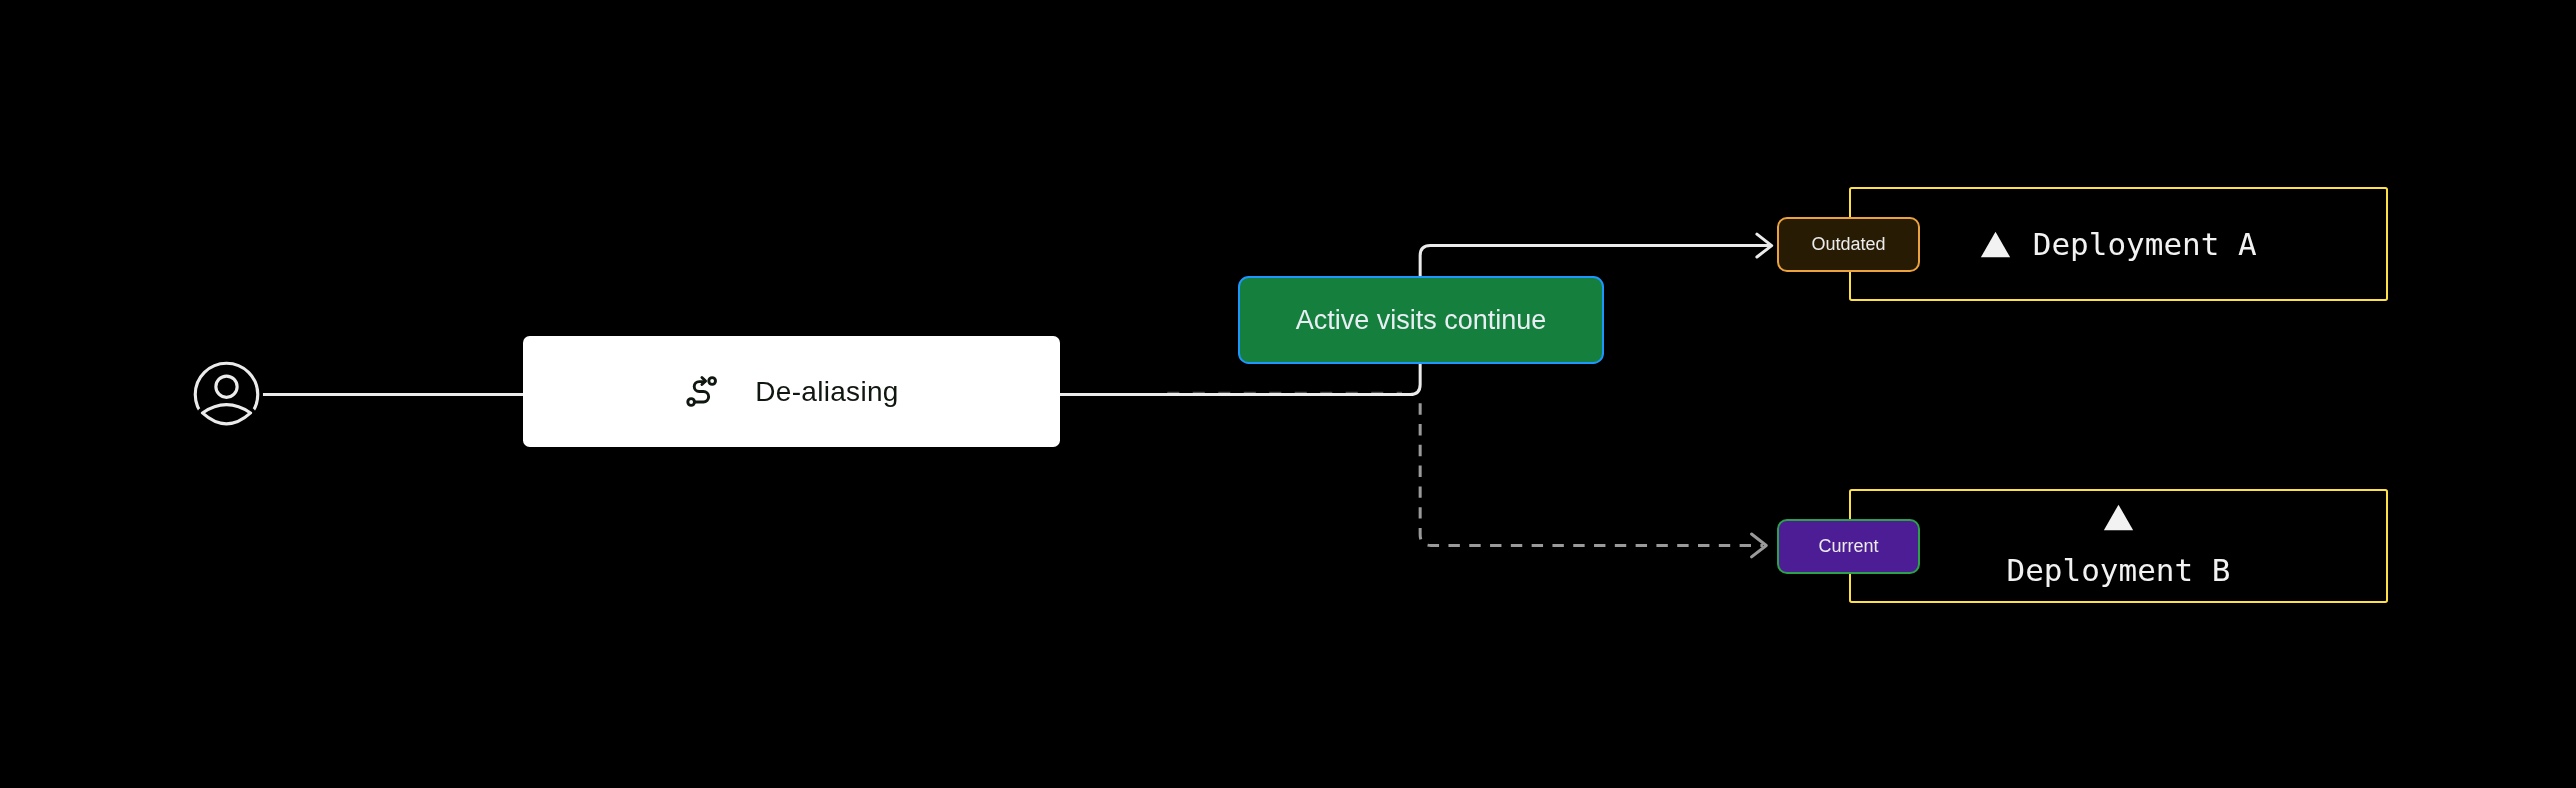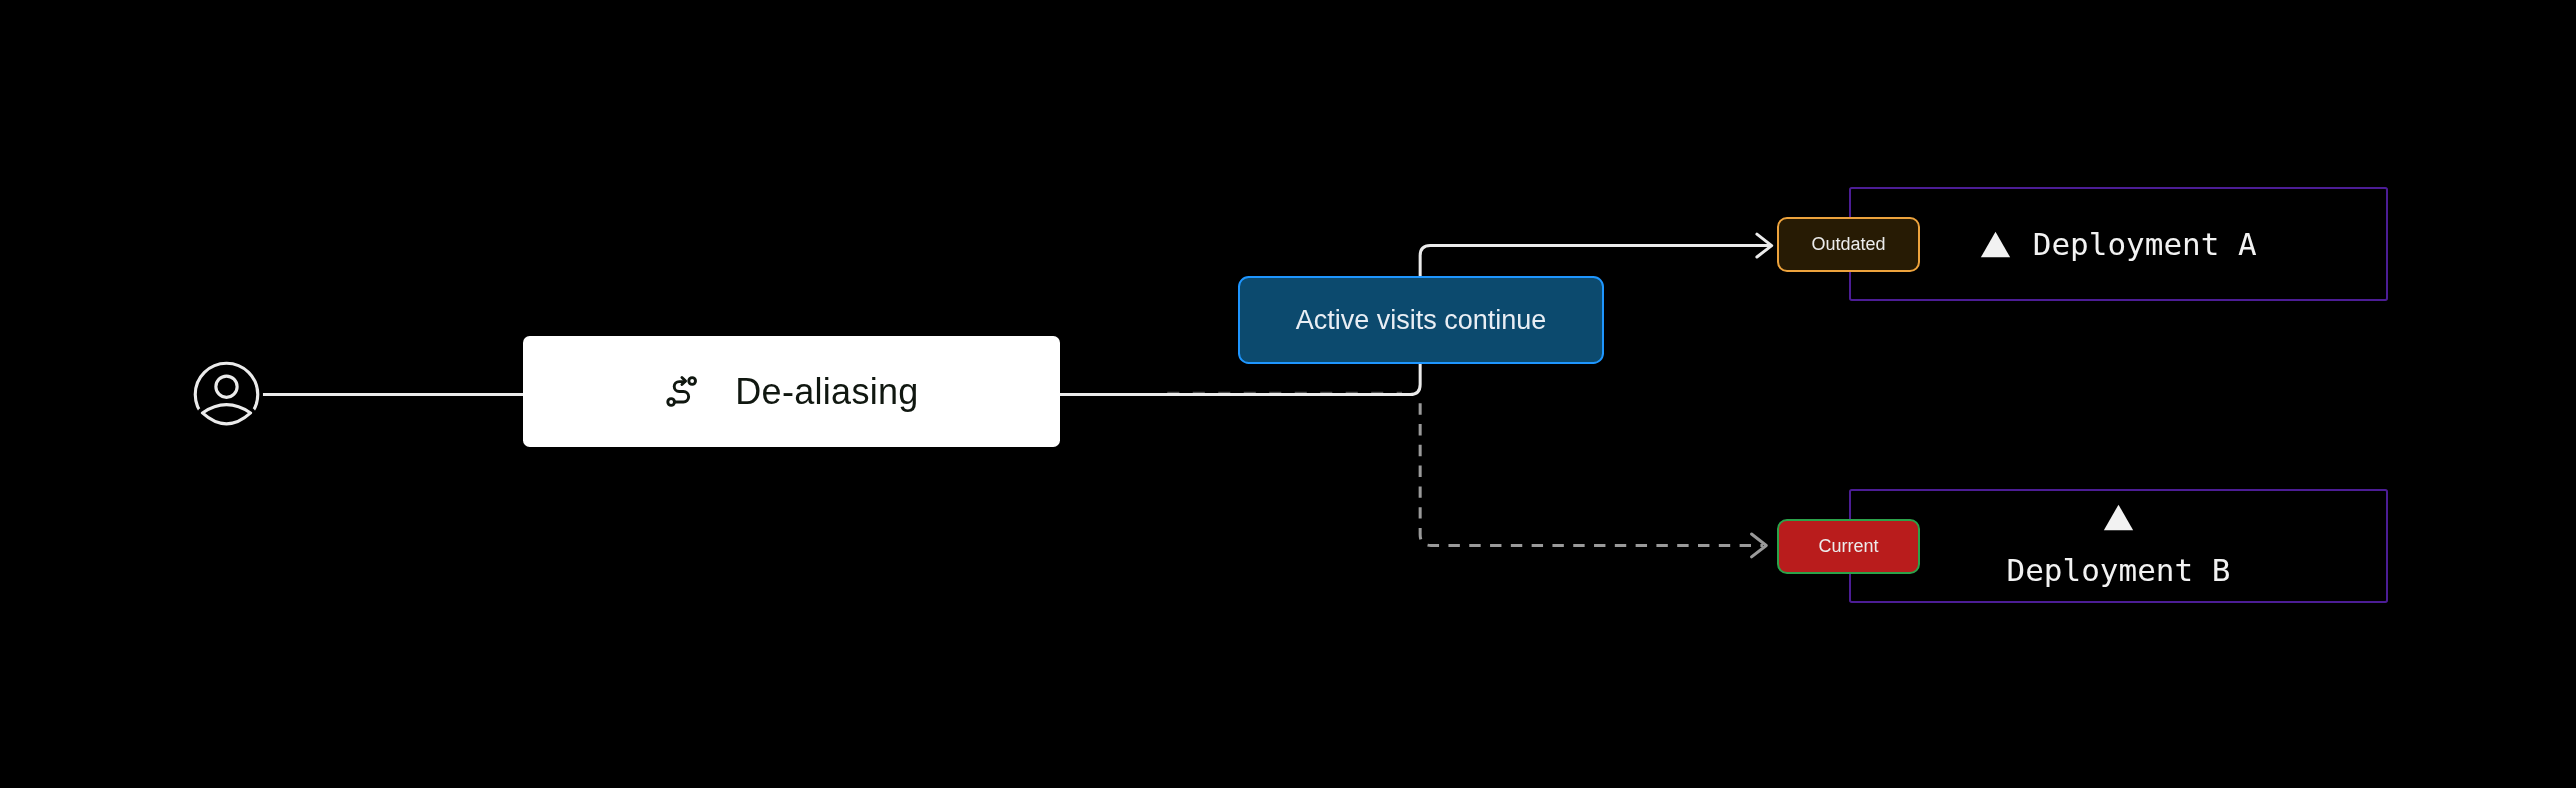--- a/index.html
+++ b/index.html
@@ -14,53 +14,53 @@
 
   
   #actor{left:189px;top:357px;width:75px;height:75px;z-index:2;}
 
   
   #dealias{
     left:523px;top:336px;width:537px;height:111px;background:#ffffff;
     border-radius:6.7px;display:flex;align-items:center;justify-content:center;
     gap:12px;z-index:2;
   }
-  #dealias .label{font-size:36px;color:#101710;letter-spacing:0.3px;margin-left:24px;}
+  #dealias .label{font-size:28px;color:#101710;letter-spacing:0.3px;margin-left:24px;}
   #dealias svg{display:block;}
 
   
   #tooltip{
-    left:1238px;top:276px;width:366px;height:88px;background:#0c4a6e;
+    left:1238px;top:276px;width:366px;height:88px;background:#15803d;
     border:2.7px solid #1e96ff;border-radius:10.7px;z-index:3;
     display:flex;flex-direction:column;align-items:center;justify-content:center;
   }
   #tooltip .tline{font-size:27px;line-height:36px;color:#e9eef4;text-align:center;}
 
   
   .dep-box{
-    width:539px;height:114px;border:2px solid #4c1d95;border-radius:2.7px;
+    width:539px;height:114px;border:2px solid #fde047;border-radius:2.7px;
     background:#000;display:flex;align-items:center;justify-content:center;
     gap:21.5px;z-index:2;
   }
   #dep-a{left:1849px;top:187px;}
   #dep-b{left:1849px;top:489px;flex-direction:column;}
   .dep-name{
     font-family:"DejaVu Sans Mono","Liberation Mono",monospace;
     font-size:31px;color:#f2f2f2;white-space:nowrap;
   }
   .tri{display:block;}
 
   
   .badge{
     width:143px;height:55px;border-radius:10px;z-index:4;
     display:flex;align-items:center;justify-content:center;
     font-size:18px;color:#ececec;
   }
   #badge-outdated{left:1777px;top:217px;background:#271b04;border:2.7px solid #eda33d;}
-  #badge-current{left:1777px;top:519px;background:#b91c1c;border:2.7px solid #2ba24a;}
+  #badge-current{left:1777px;top:519px;background:#4c1d95;border:2.7px solid #2ba24a;}
 </style>
 </head>
 <body>
 
 <svg id="edges" viewBox="0 0 3840 1176">
 
   <path d="M392 588 H780" stroke="#ebebeb" stroke-width="4.5" fill="none"></path>
 
   <path d="M1580 588 H2102 Q2117 588 2117 573 V381 Q2117 366 2132 366 H2636" stroke="#ebebeb" stroke-width="4.5" fill="none" stroke-linecap="round"></path>
   <path d="M1740 585 H2090" stroke="#ffffff" stroke-width="2.5" fill="none" stroke-dasharray="18 20" opacity="0.3"></path>

